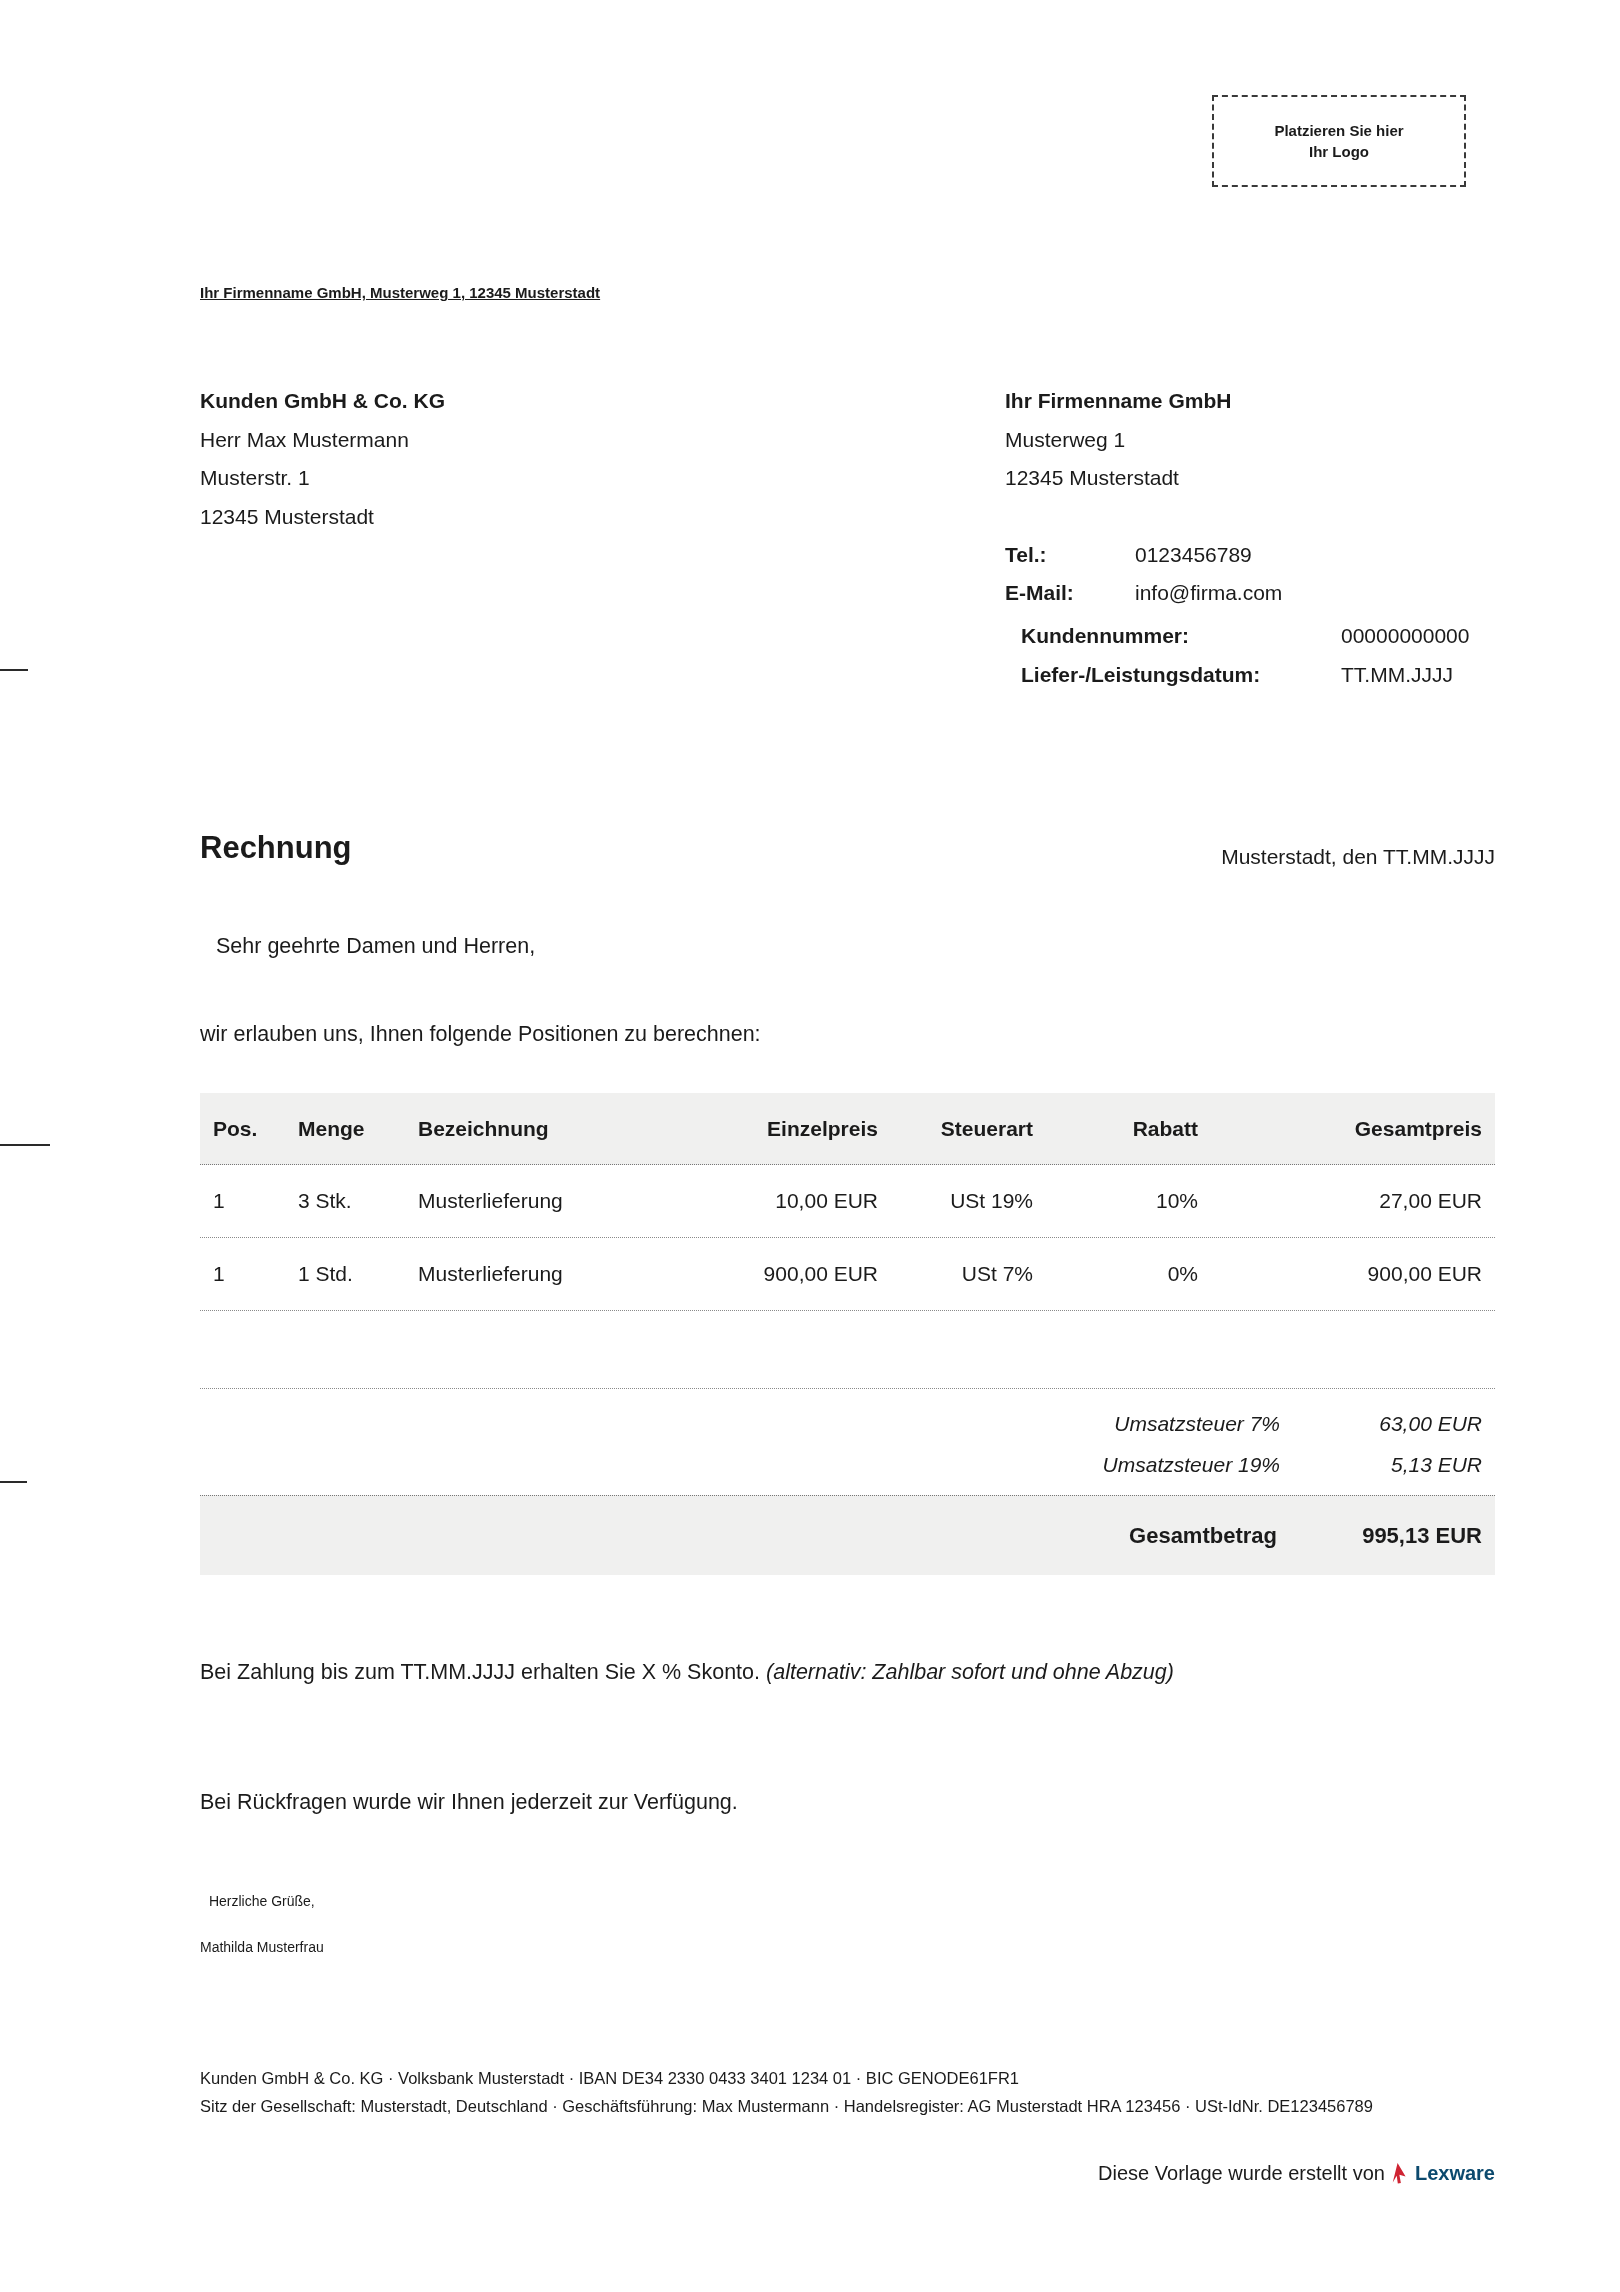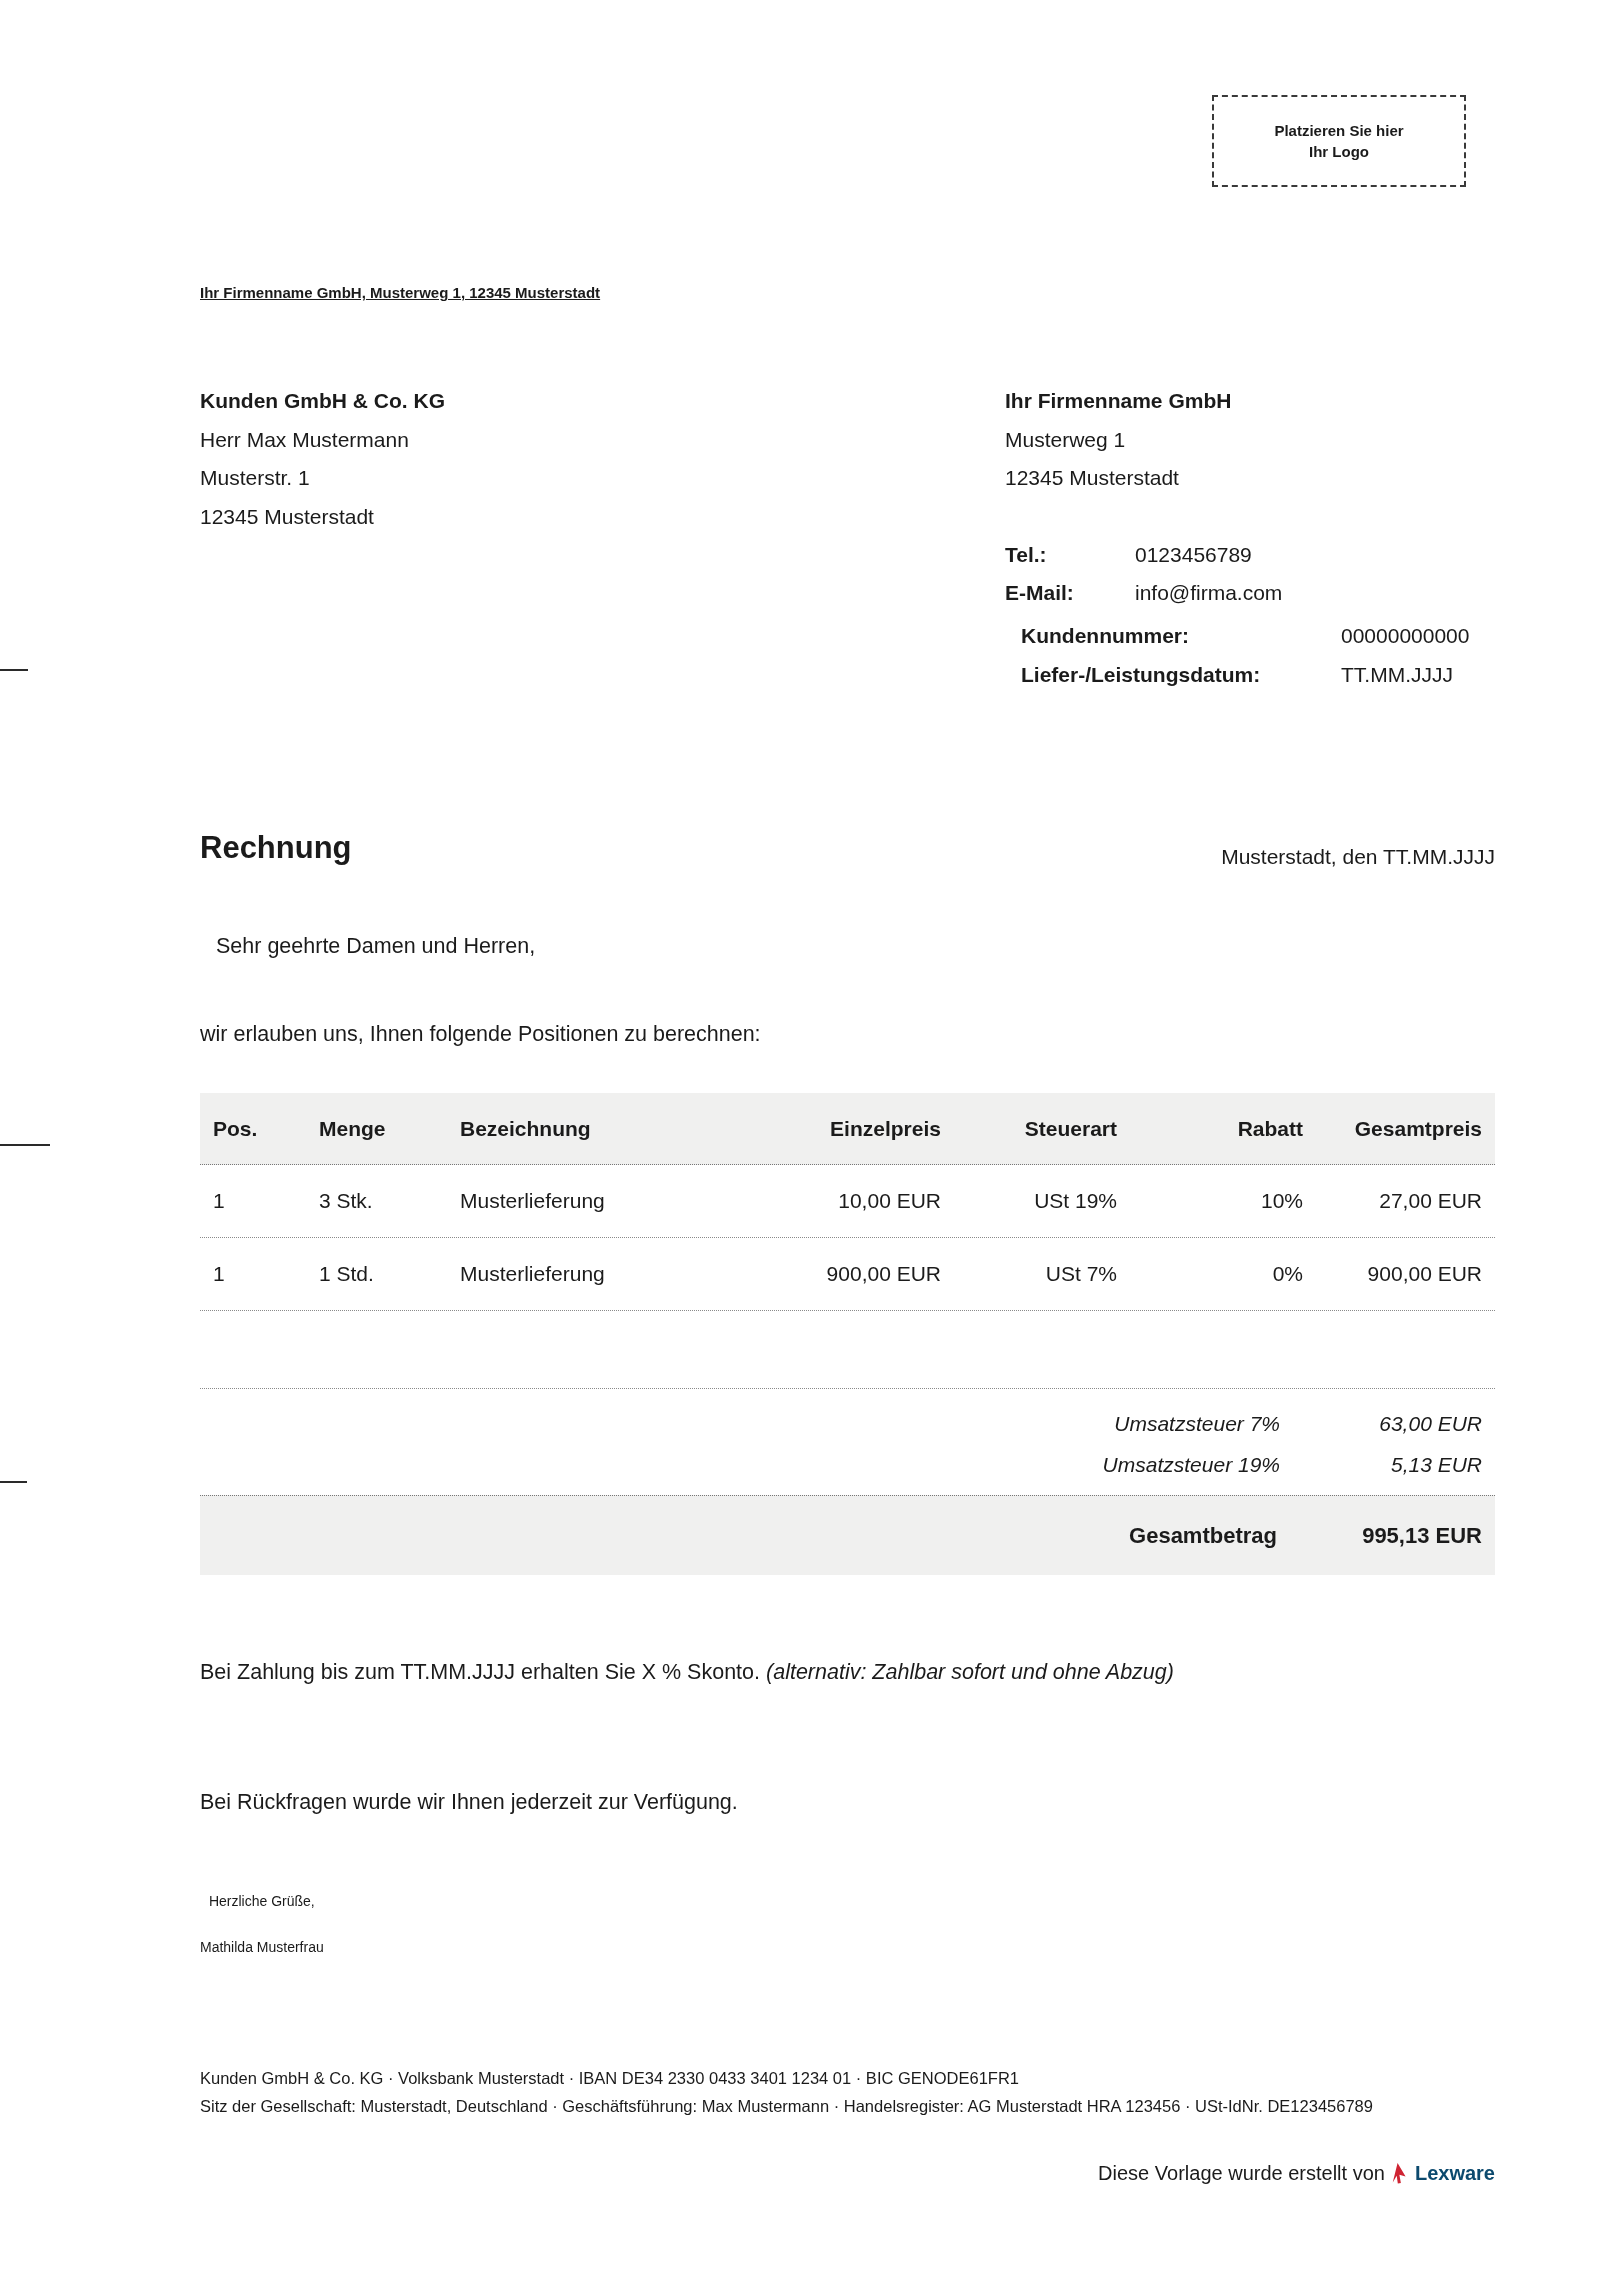--- a/index.html
+++ b/index.html
@@ -45,21 +45,21 @@
   .place-date{position:absolute; right:125px; top:845px; font-size:21px;}
 
   .salutation{position:absolute; left:216px; top:934px; font-size:21.5px;}
   .intro{position:absolute; left:200px; top:1022px; font-size:21.5px;}
 
   
   .items{position:absolute; left:200px; top:1093px; width:1295px; font-size:21px;}
   .trow{
     display:grid;
     grid-template-columns:85px 120px 255px 205px 155px 165px 1fr;
-    align-items:center; padding:0 13px; box-sizing:border-box;gap:21px;
+    align-items:center; padding:0 13px; box-sizing:border-box;
   }
   .trow .c4,.trow .c5,.trow .c6,.trow .c7{text-align:right;}
   .thead{height:72px; background:#f0f0ef; font-weight:bold; border-bottom:1px dotted #777;}
   .titem{height:73px; border-bottom:1px dotted #8a8a8a;}
   .tspacer{height:77px; border-bottom:1px dotted #8a8a8a;}
   .taxes{padding:14px 13px 10px 13px; box-sizing:border-box;}
   .tax-row{display:flex; line-height:41px; font-style:italic;}
   .tax-label{flex:1; text-align:right;}
   .tax-value{width:202px; text-align:right;}
   .total-band{

